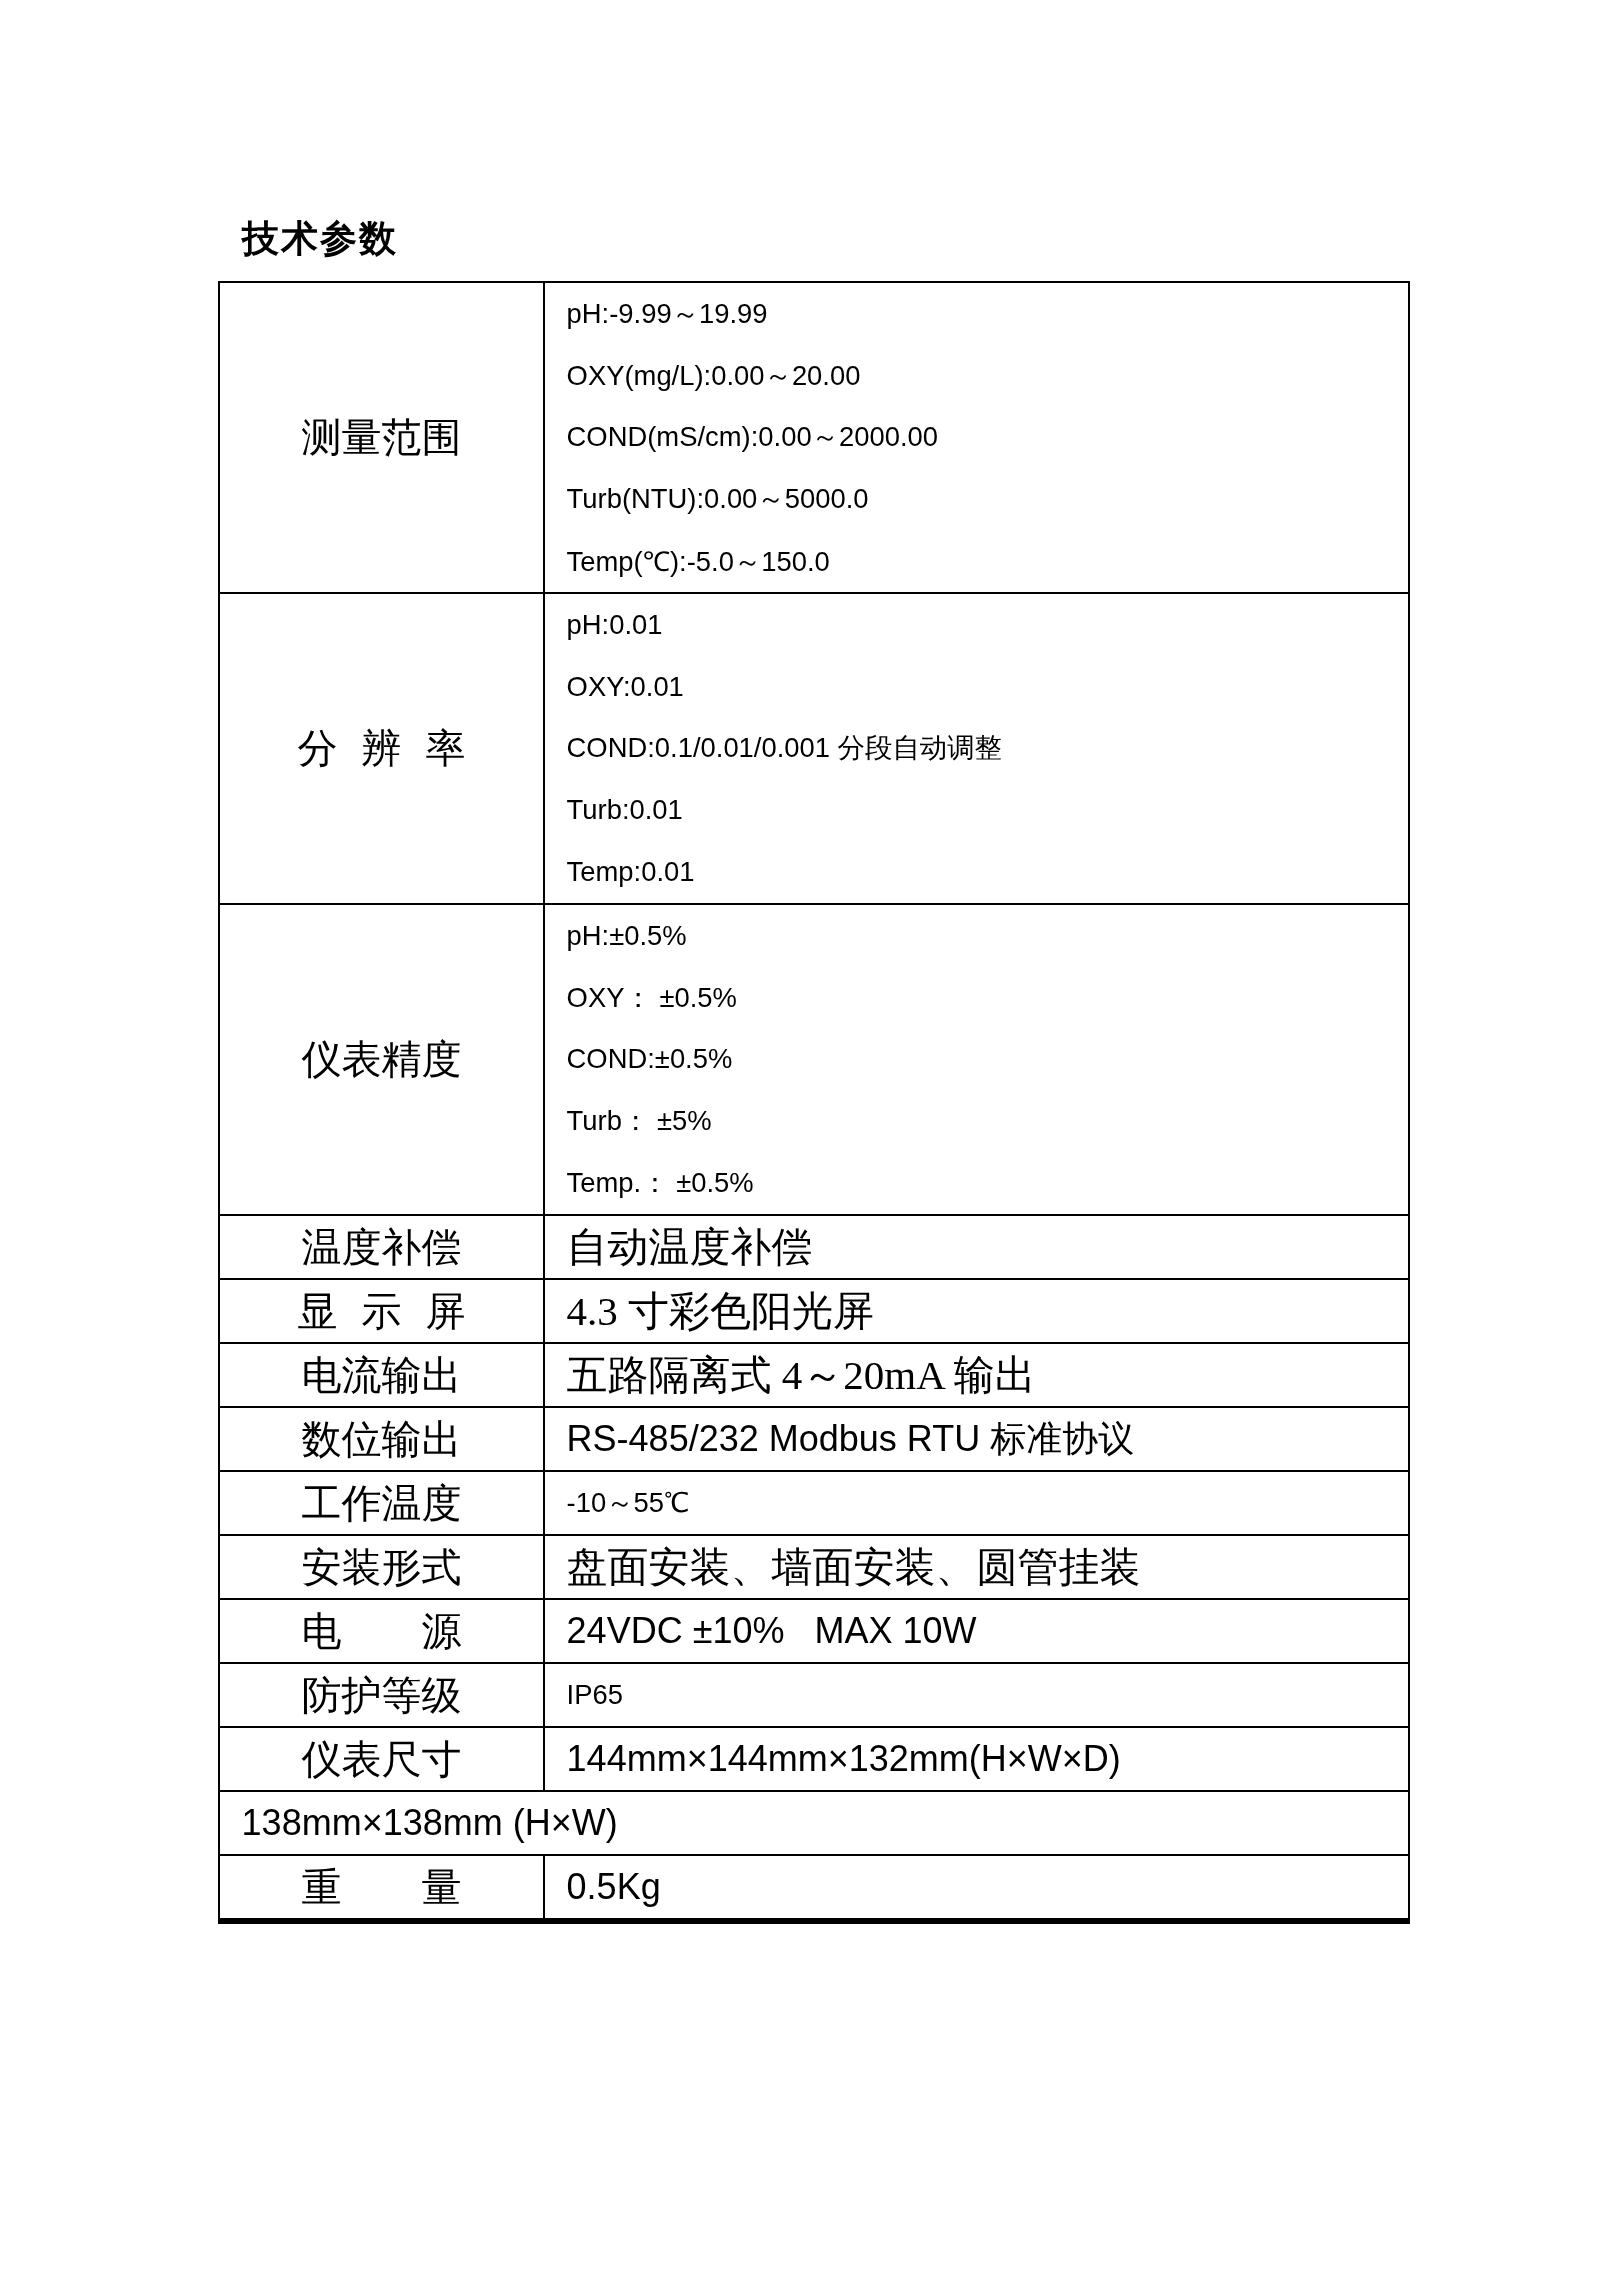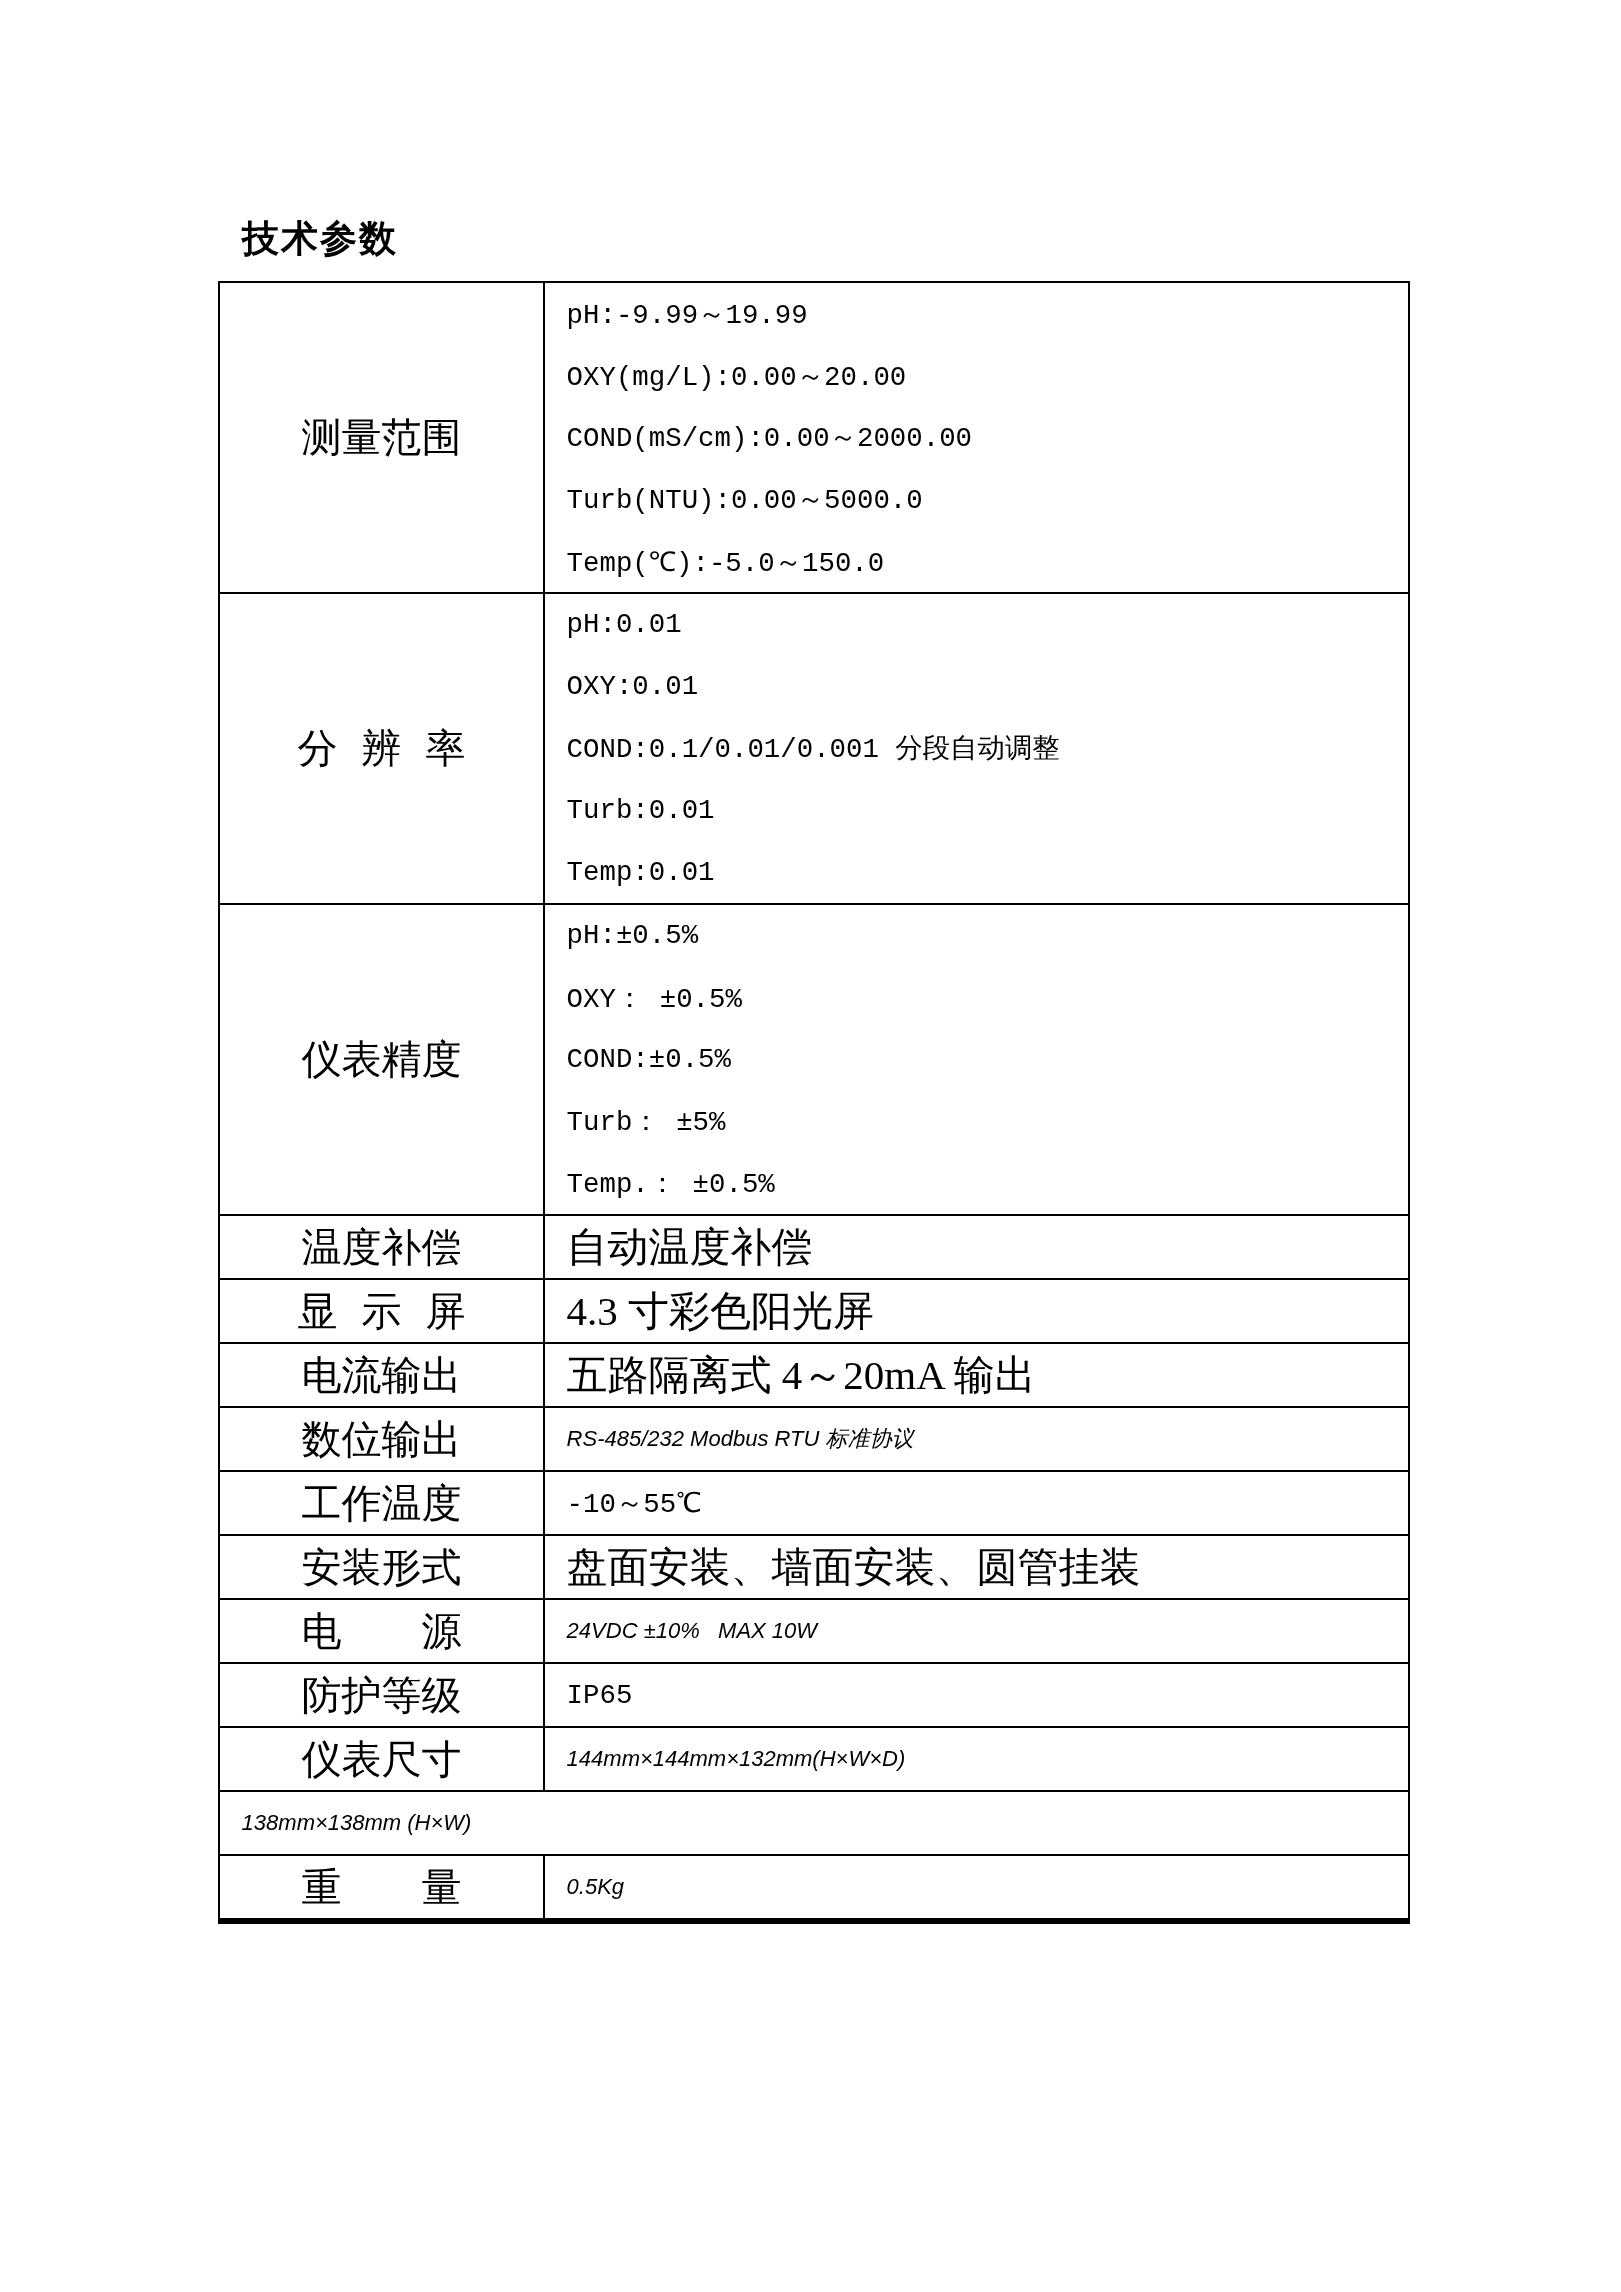--- a/index.html
+++ b/index.html
@@ -67,31 +67,30 @@
     box-sizing: border-box;
   }
   .line {
     height: 62px;
     display: flex;
     align-items: center;
     white-space: pre;
   }
   .row.short .line { height: auto; }
   .mono {
-    font-family: Liberation Mono, monospace;
+    font-family: Liberation Sans, sans-serif;
     font-size: 27.4px;
   }
   .cn {
     font-family: "Liberation Serif", "DejaVu Serif", serif;
     font-size: 41px;
   }
   .sans {
     font-family: "Liberation Sans", "DejaVu Sans", sans-serif;
-    font-size: 22px;
-    font-style: italic;
+    font-size: 36px;
   }
 </style>
 </head>
 <body>
 
 <div class="page-title">技术参数</div>
 
 <div class="spec-table">
 
   <div class="row tall">

